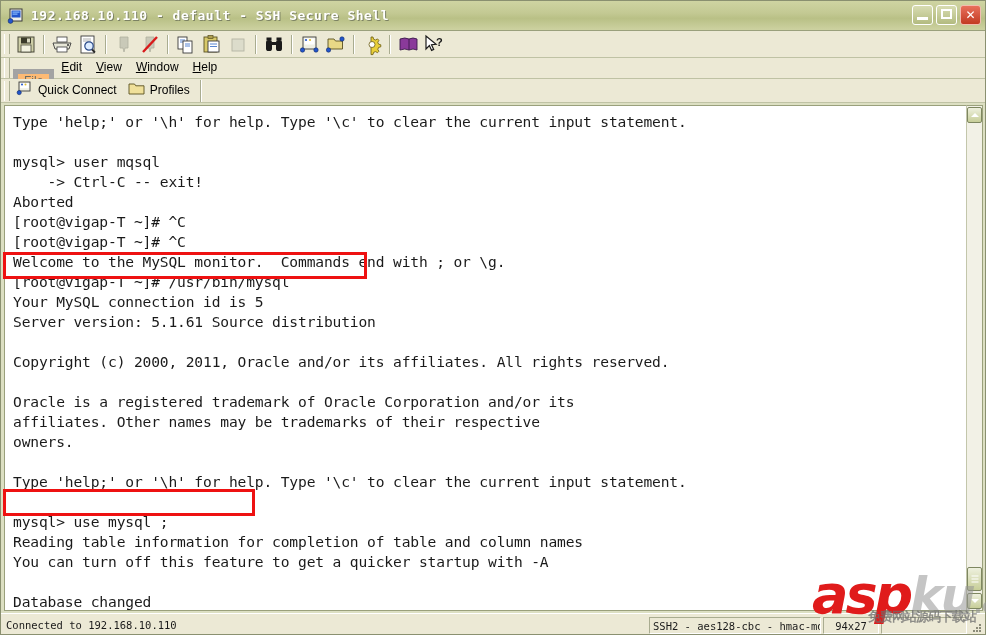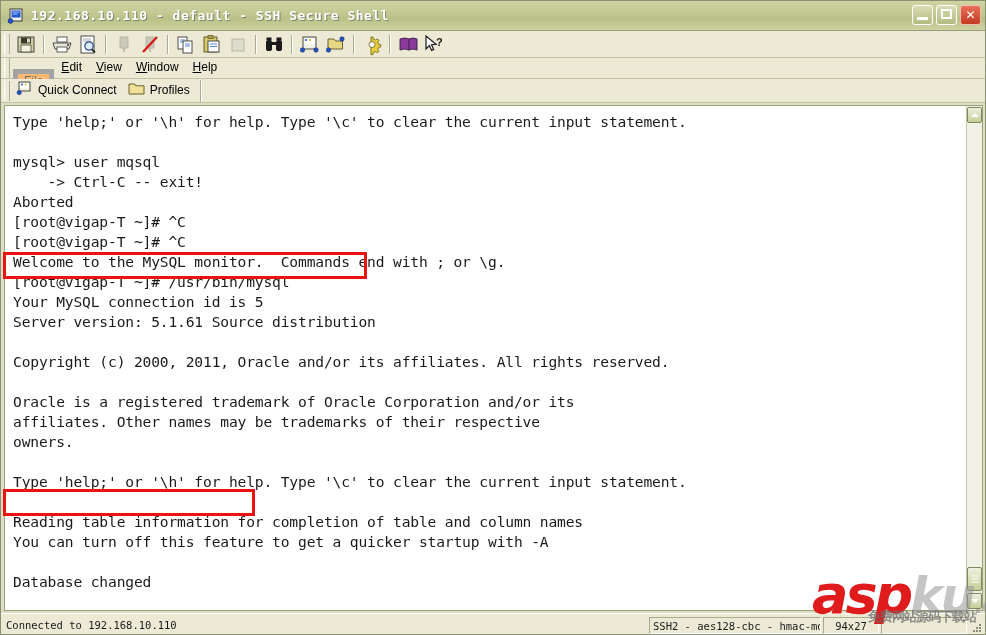--- a/index.html
+++ b/index.html
@@ -610,20 +610,21 @@
             <div class="tline">Server version: 5.1.61 Source distribution</div>
             <div class="tline">&nbsp;</div>
             <div class="tline">Copyright (c) 2000, 2011, Oracle and/or its affiliates. All rights reserved.</div>
             <div class="tline">&nbsp;</div>
             <div class="tline">Oracle is a registered trademark of Oracle Corporation and/or its</div>
             <div class="tline">affiliates. Other names may be trademarks of their respective</div>
             <div class="tline">owners.</div>
             <div class="tline">&nbsp;</div>
             <div class="tline">Type 'help;' or '\h' for help. Type '\c' to clear the current input statement.</div>
             <div class="tline">&nbsp;</div>
+            <div class="tline">mysql&gt; use mysql ;</div>
             <div class="tline">Reading table information for completion of table and column names</div>
             <div class="tline">You can turn off this feature to get a quicker startup with -A</div>
             <div class="tline">&nbsp;</div>
             <div class="tline">Database changed</div>
           </div>
       </div>
 
       <div class="vscroll">
         <div class="sb-btn">
           <span class="sb-arrow up"></span>

